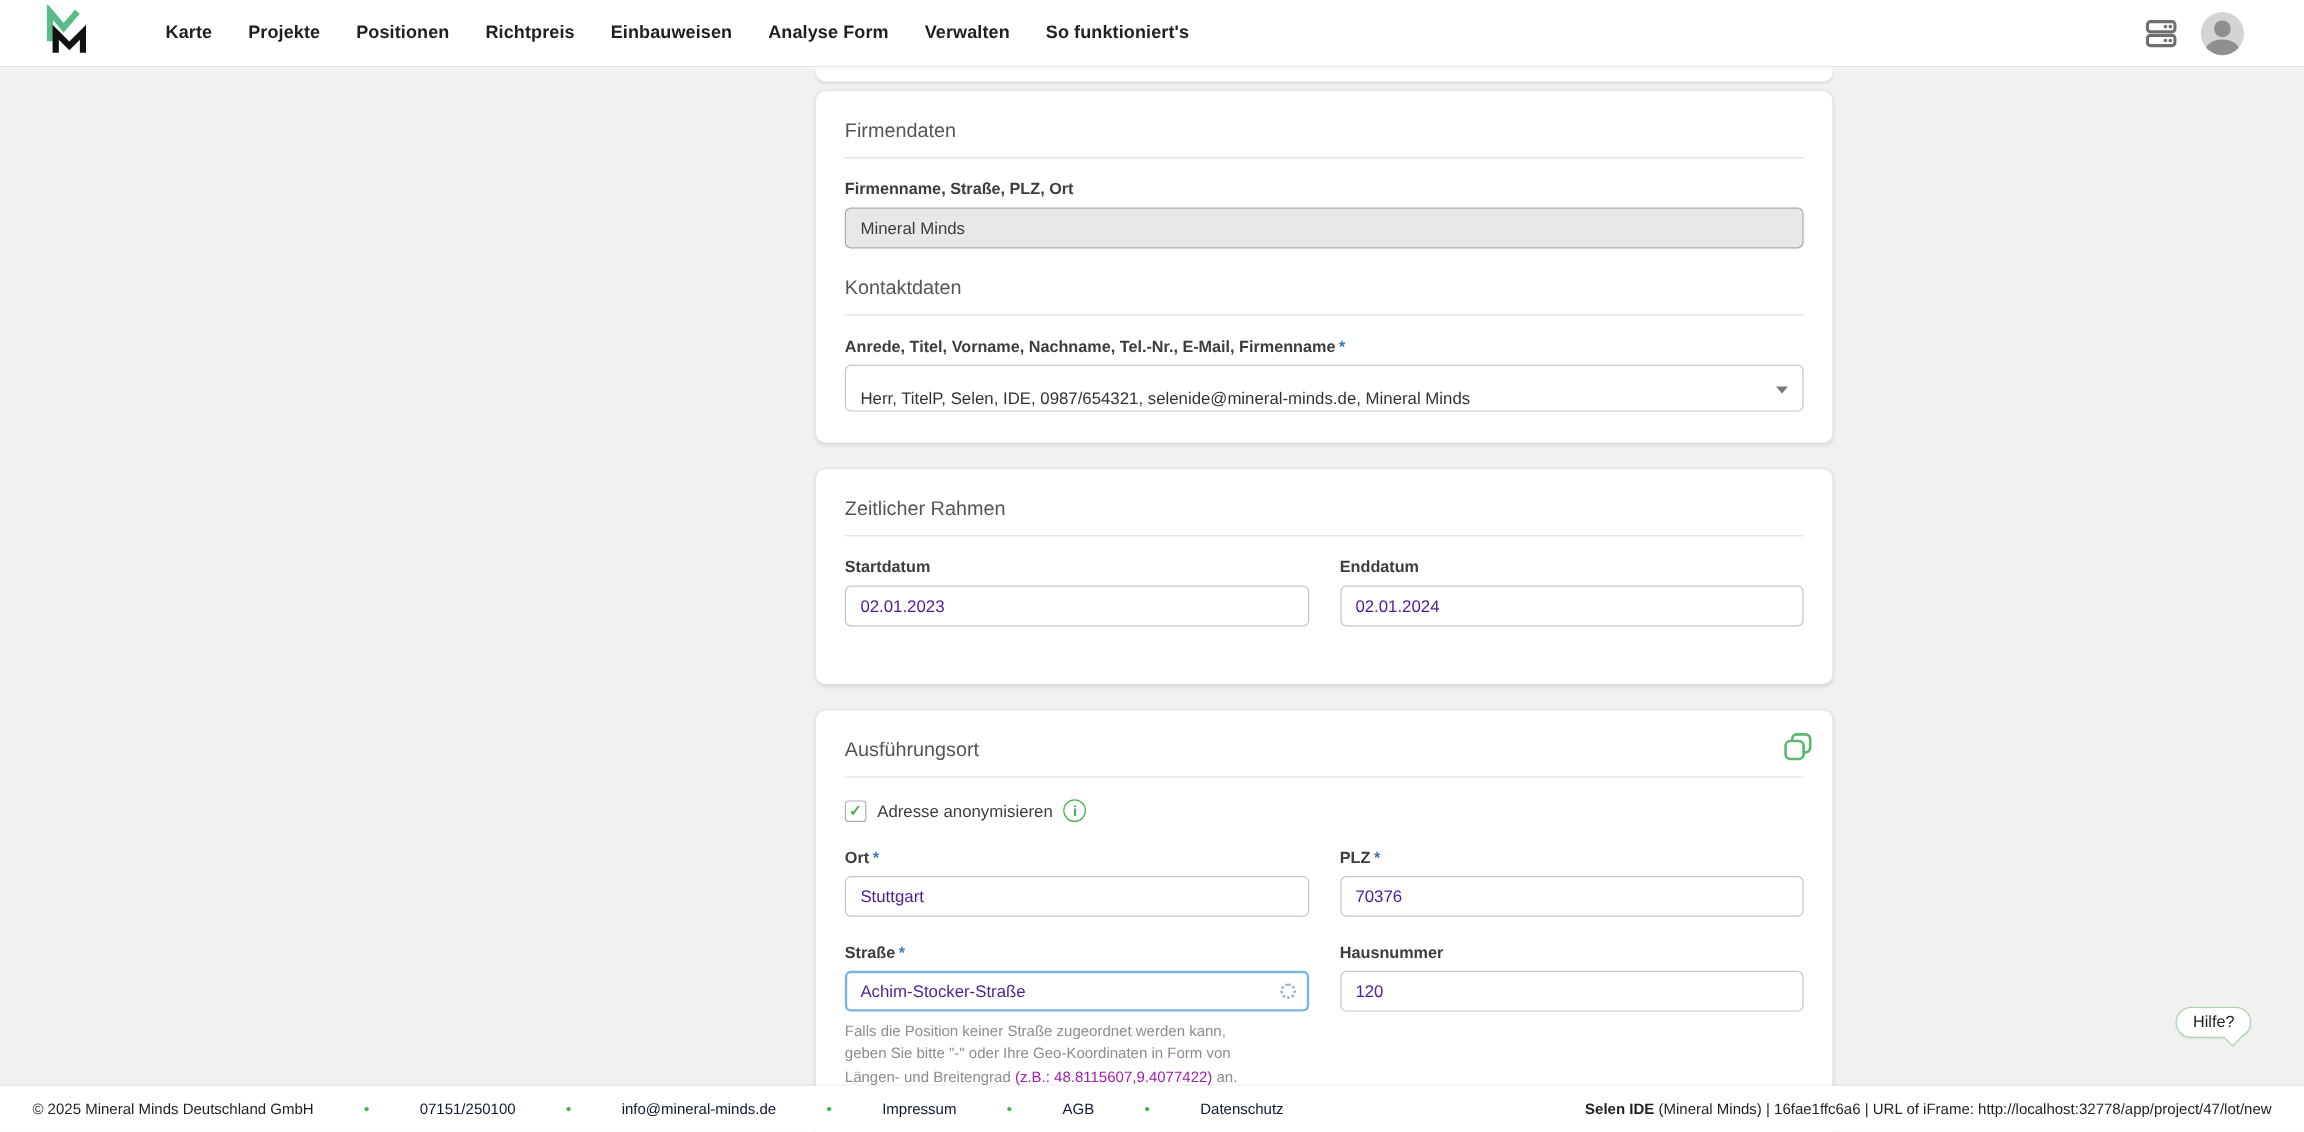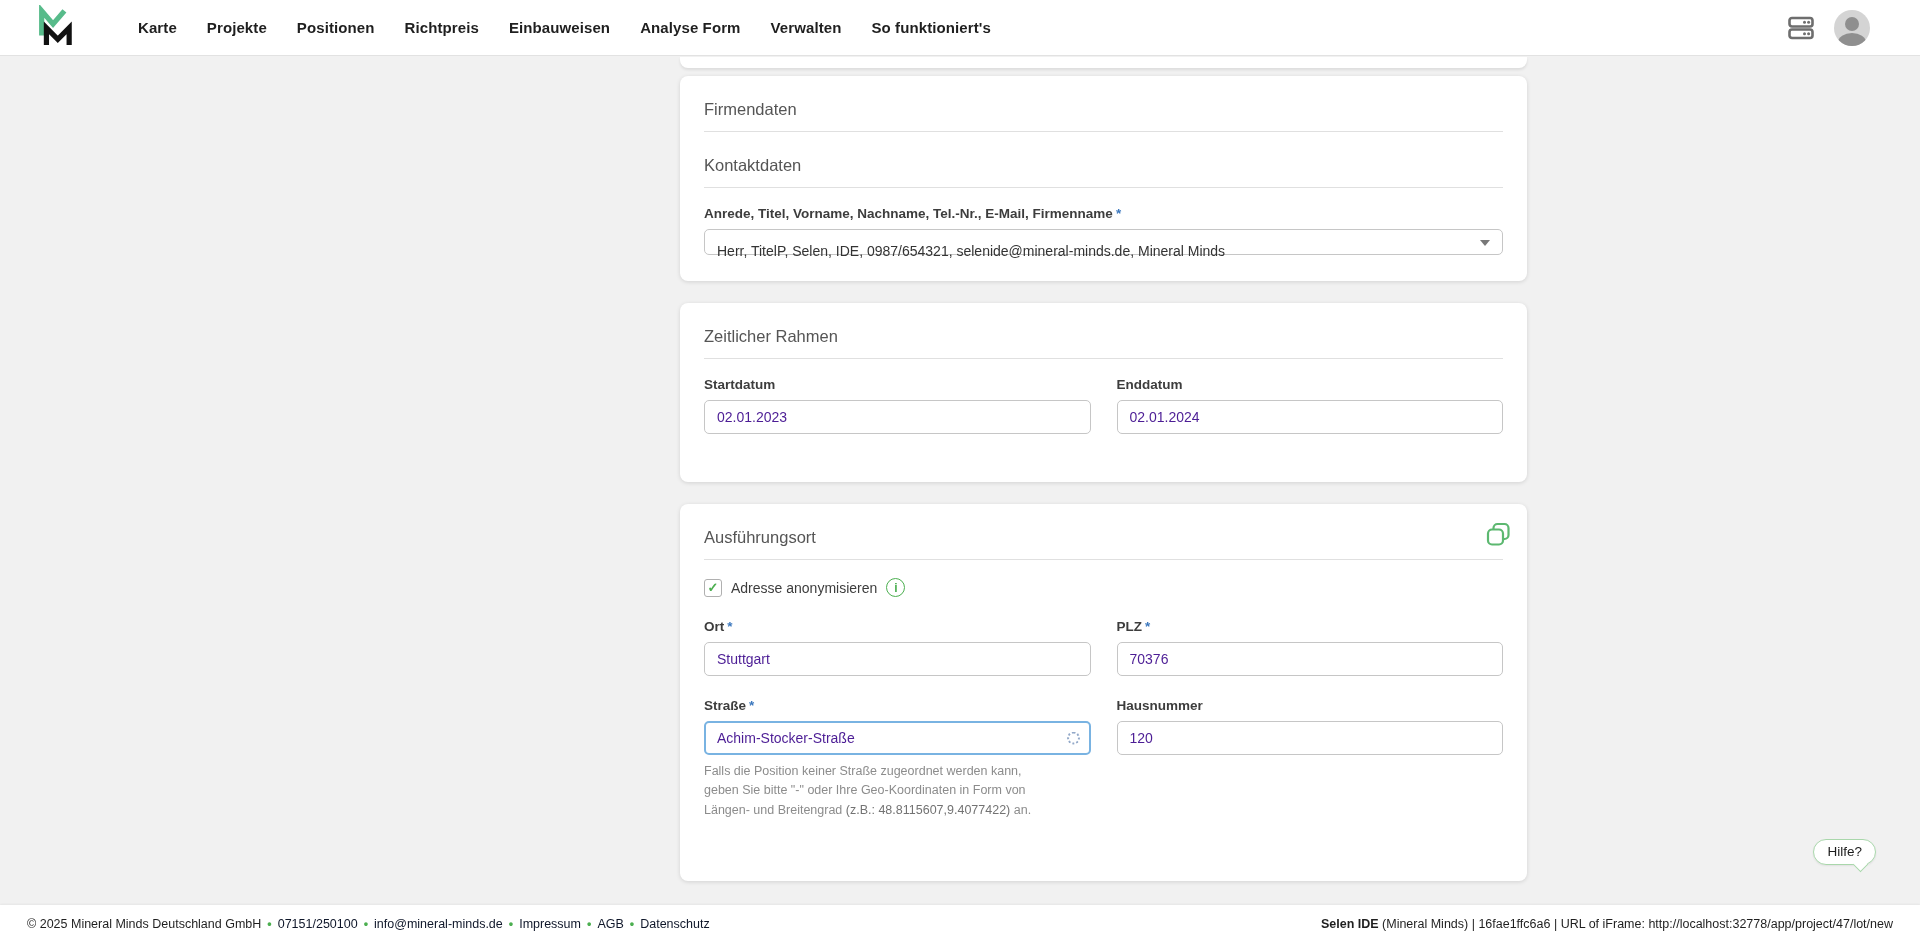--- a/index.html
+++ b/index.html
@@ -58,21 +58,21 @@
   }
   .text-input.disabled { background:#e8e8e8; border-color:#ababab; color:#3d3d3d; }
   .input-wrap { position:relative; }
   .text-input.focused { border:2px solid #79b3e2; padding:0 11px; }
   .spinner {
     position:absolute; right:11px; top:50%; transform:translateY(-50%);
     width:13px; height:13px; border:2px dotted #93a9c9; border-radius:50%;
   }
 
   .select {
-    height:26px; border:1px solid #c6c6c6; border-radius:5px; background:#fff;
+    height:39px; border:1px solid #c6c6c6; border-radius:5px; background:#fff;
     display:flex; align-items:center; padding:17px 32px 0 12px; font-size:14px;
     color:#333; position:relative; cursor:pointer;
   }
   .select .caret {
     position:absolute; right:12px; top:50%; margin-top:-2px;
     width:0; height:0; border-left:5px solid transparent; border-right:5px solid transparent;
     border-top:6px solid #787878;
   }
 
   .grid2 { display:grid; grid-template-columns:1fr 1fr; column-gap:26px; }
@@ -85,21 +85,21 @@
   }
   .checkbox-label { font-size:14px; color:#3d3d3d; }
   .info-icon {
     width:19px; height:19px; border:1.5px solid #4caf50; border-radius:50%;
     color:#4caf50; display:flex; align-items:center; justify-content:center;
     font-size:12px; font-weight:700; cursor:pointer; line-height:1;
   }
   .copy-btn { position:absolute; top:16px; right:14px; cursor:pointer; background:none; border:none; padding:2px; }
 
   .helper { font-size:12.5px; color:#8c8c8c; line-height:1.55; max-width:332px; margin-top:7px; }
-  .helper .hint { color:#737373; }
+  .helper .hint { color:#a21caf; }
 
   
   .help-bubble {
     position:fixed; right:44px; bottom:78px; z-index:30;
     background:#fff; border:1px solid #a9d7ab; border-radius:13px;
     padding:4px 13px 5px; font-size:13.5px; color:#1c1c1c; cursor:pointer;
     box-shadow:0 1px 2px rgba(0,0,0,0.07);
   }
   .help-bubble::after {
     content:""; position:absolute; right:9px; bottom:-6px; width:10px; height:10px;
@@ -107,21 +107,21 @@
     transform:rotate(45deg);
   }
 
   
   .footer {
     position:fixed; left:0; right:0; bottom:0; height:38px; background:#fff;
     display:flex; align-items:center; justify-content:space-between;
     padding:0 27px; font-size:12.5px; color:#1f1f1f; z-index:25;
     box-shadow:0 -1px 2px rgba(0,0,0,0.05);
   }
-  .footer-left { display:flex; align-items:center; white-space:nowrap; }
+  .footer-left { display:flex; align-items:center; white-space:nowrap;gap:36px; }
   .footer-left a { color:#0f172a; cursor:pointer; }
   .footer .dot { color:#4caf50; margin:0 6px; font-weight:700; }
   .footer-right { white-space:nowrap; color:#1f1f1f; }
   .footer-right .bold { font-weight:700; }
 </style>
 </head>
 <body>
 
 <header class="topbar">
   <span class="logo">
@@ -159,20 +159,24 @@
 </header>
 
 <main class="content">
 
   <div class="card-strip-top"></div>
 
   <section class="card">
     <h2 class="section-title">Firmendaten</h2>
     <div class="divider"></div>
 
+    <div class="field">
+      <label class="field-label">Firmenname, Straße, PLZ, Ort</label>
+      <input class="text-input disabled" disabled="" value="Mineral Minds" style="">
+    </div>
 
     <h2 class="section-title mt">Kontaktdaten</h2>
     <div class="divider"></div>
 
     <div class="field">
       <label class="field-label">
         <span>Anrede, Titel, Vorname, Nachname, Tel.-Nr., E-Mail, Firmenname</span><span class="req">*</span>
       </label>
       <div class="select">
         <span>Herr, TitelP, Selen, IDE, 0987/654321, selenide@mineral-minds.de, Mineral Minds</span>

